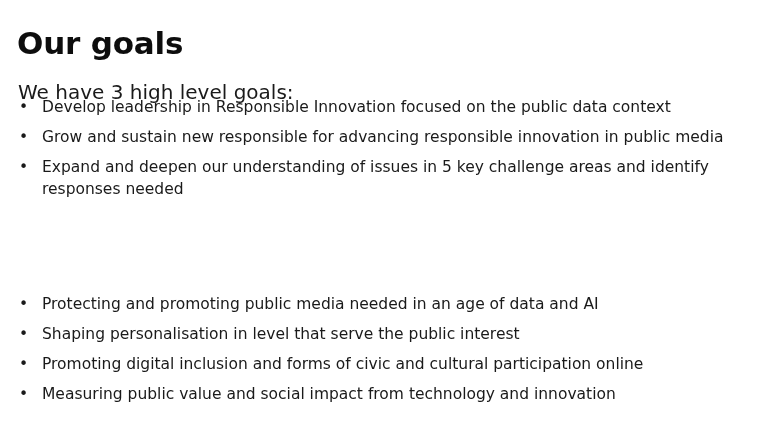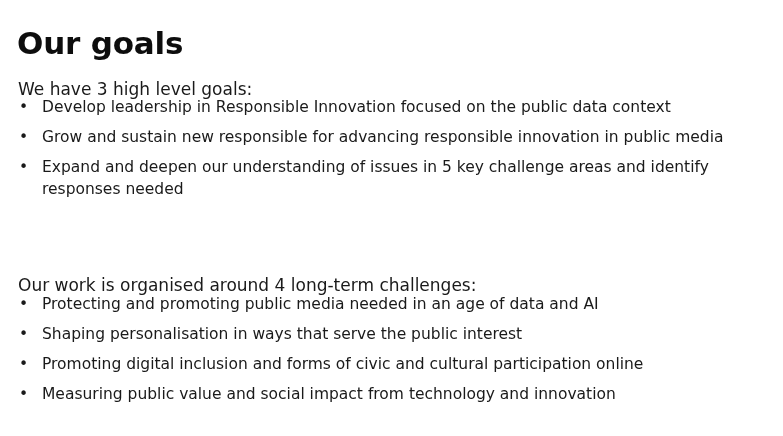--- a/index.html
+++ b/index.html
@@ -30,21 +30,21 @@
     font-size: 31px;
     font-weight: bold;
     letter-spacing: -0.2px;
     line-height: 40px;
     color: #0d0d0d;
     white-space: nowrap;
   }
   .lead {
     position: absolute;
     left: 18px;
-    font-size: 17px;
+    font-size: 20px;
     font-weight: normal;
     line-height: 22px;
     color: #1a1a1a;
     white-space: nowrap;
   }
   .lead.lead-goals { top: 61px; }
   .lead.lead-challenges { top: 257px; }
 
   .bullet-list {
     position: absolute;
@@ -98,30 +98,29 @@
     <li class="bullet-item">
       <span class="bullet-marker">•</span>
       <span class="bullet-text">Grow and sustain new responsible for advancing responsible innovation in public media</span>
     </li>
     <li class="bullet-item">
       <span class="bullet-marker">•</span>
       <span class="bullet-text">Expand and deepen our understanding of issues in 5 key challenge areas and identify responses needed</span>
     </li>
   </ul>
 
-  <p class="lead lead-challenges">Our work is organised around 4 long-term challenges:</p>
 
   <ul class="bullet-list challenges-list">
     <li class="bullet-item">
       <span class="bullet-marker">•</span>
       <span class="bullet-text">Protecting and promoting public media needed in an age of data and AI</span>
     </li>
     <li class="bullet-item">
       <span class="bullet-marker">•</span>
-      <span class="bullet-text">Shaping personalisation in ways that serve the public interest</span>
+      <span class="bullet-text">Shaping personalisation in level that serve the public interest</span>
     </li>
     <li class="bullet-item">
       <span class="bullet-marker">•</span>
       <span class="bullet-text">Promoting digital inclusion and forms of civic and cultural participation online</span>
     </li>
     <li class="bullet-item">
       <span class="bullet-marker">•</span>
       <span class="bullet-text">Measuring public value and social impact from technology and innovation</span>
     </li>
   </ul>

